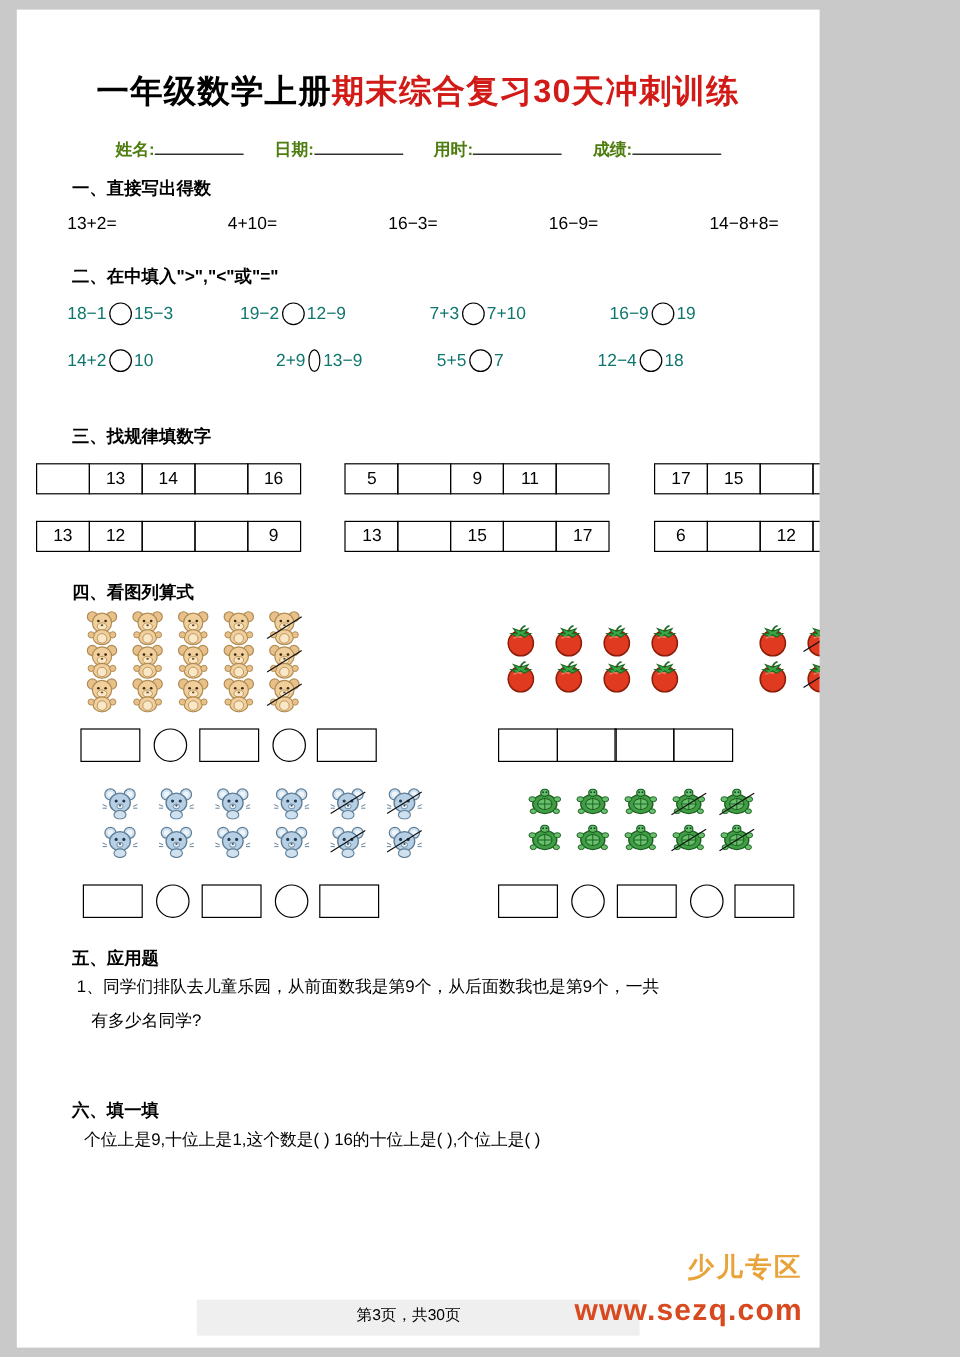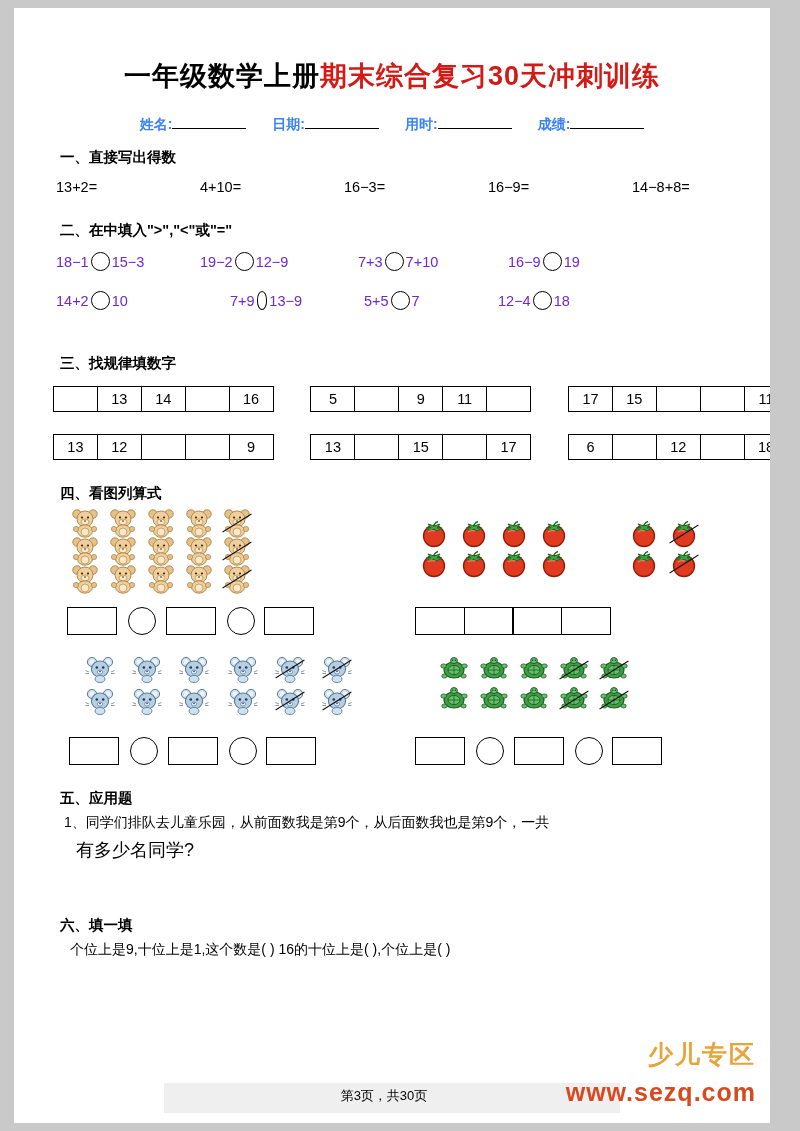--- a/index.html
+++ b/index.html
@@ -7,21 +7,21 @@
     margin: 0;
     width: 800px;
     height: 1131px;
     background: #c9c9c9;
     font-family: "Liberation Sans", sans-serif;
   }
   .page {
     position: absolute;
     left: 14px;
     top: 8px;
-    width: 756px;
+    width: 669px;
     height: 1115px;
     background: #ffffff;
     overflow: hidden;
   }
   .title {
     text-align: center;
     font-size: 27px;
     font-weight: bold;
     margin-top: 50px;
     letter-spacing: 1px;
@@ -29,21 +29,21 @@
   }
   .title .t1 { color: #000; }
   .title .t2 { color: #d21b17; }
   .namerow {
     display: flex;
     justify-content: center;
     gap: 26px;
     margin-top: 22px;
     font-size: 14px;
     font-weight: bold;
-    color: #3b82f6;
+    color: #4d7c0f;
   }
   .namerow .nf { white-space: nowrap; }
   .namerow .nf u { text-decoration: none; display: inline-block; width: 74px; border-bottom: 1px solid #000; }
   .sec {
     font-size: 14.5px;
     font-weight: bold;
     margin: 14px 0 0 46px;
     color: #000;
   }
   .row {
@@ -51,32 +51,32 @@
     margin: 10px 0 0 0;
     font-size: 14.5px;
     color: #000;
   }
   .row .cell {
     width: 144px;
     padding-left: 42px;
     white-space: nowrap;
   }
   .row.r1 { margin-top: 12px; }
-  .cmp-row { display:flex; margin-top: 12px; font-size: 14.5px; color:#6d28d9;align-items:flex-end;}
+  .cmp-row { display:flex; margin-top: 12px; font-size: 14.5px; color:#0f766e;align-items:flex-end;}
   .cmp-row .cell { width: 144px; padding-left: 42px; white-space: nowrap; display:flex; align-items:center;}
   .circ {
     display: inline-block;
     width: 19px; height: 19px;
     border: 1.2px solid #000;
     border-radius: 50%;
     margin: 0 2px;
     vertical-align: middle;
   }
   
-  .seq-wrap { display:flex; margin-top: 13px; padding-left: 40px; gap: 38px; }
+  .seq-wrap { display:flex; margin-top: 13px; padding-left: 17px; gap: 38px; }
   .seq { display:flex; }
   .seq .bx {
     width: 45px; height: 26px;
     border: 1.1px solid #000;
     margin-left: -1.1px;
     font-size: 14.5px;
     display: flex; align-items: center; justify-content: center;
     color: #000;
   }
   .grid-icons { display: grid; }
@@ -91,33 +91,33 @@
   .boxrow .bx {
     width: 50px; height: 28px;
     border: 1.2px solid #000;
     margin-left: -1.2px;
   }
   .boxrow .cir {
     width: 28px; height: 28px; border: 1.2px solid #000; border-radius:50%;
     margin: 0 11px;
   }
   .apptxt { font-size: 14px; color:#000; margin-left: 50px; line-height: 28px;}
-  .apptxt2 { font-size: 18px; color:#000; margin-left: 62px; line-height: 28px;}
+  .apptxt2 { font-size: 14px; color:#000; margin-left: 62px; line-height: 28px;}
   .fill { font-size: 14px; color:#000; margin-left: 56px; margin-top:6px; }
   .footer {
     position:absolute; left:0; right:16px; bottom:18px;
     text-align:center; font-size: 13px; color:#000;
   }
   .footbar {
     position:absolute; left:150px; right:150px; bottom: 10px; height: 30px;
     background: #efefef;
   }
   .wm1 {
     position:absolute; right: 14px; bottom: 52px;
-    font-size: 25px; font-weight: bold; color: #e8a33a;
+    font-size: 22px; font-weight: bold; color: #e8a33a;
     letter-spacing: 2px;
   }
   .wm2 {
     position:absolute; right: 14px; bottom: 16px;
     font-size: 25px; font-weight: bold; color: #d8491f;
     letter-spacing: 1px;
   }
   .svgicon { display:block; }
 </style>
 </head>
@@ -168,21 +168,21 @@
         <span>19</span>
       </div>
   </div>
   <div class="cmp-row" style="margin-top:20px">
     <div class="cell">
         <span>14+2</span>
         <span class="circ"></span>
         <span>10</span>
       </div>
     <div class="cell" style="padding-left:72px">
-        <span>7+9</span>
+        <span>2+9</span>
         <span class="circ"></span>
         <span>13−9</span>
       </div>
     <div class="cell" style="padding-left:62px">
         <span>5+5</span>
         <span class="circ"></span>
         <span>7</span>
       </div>
     <div class="cell" style="padding-left:52px">
         <span>12−4</span>

